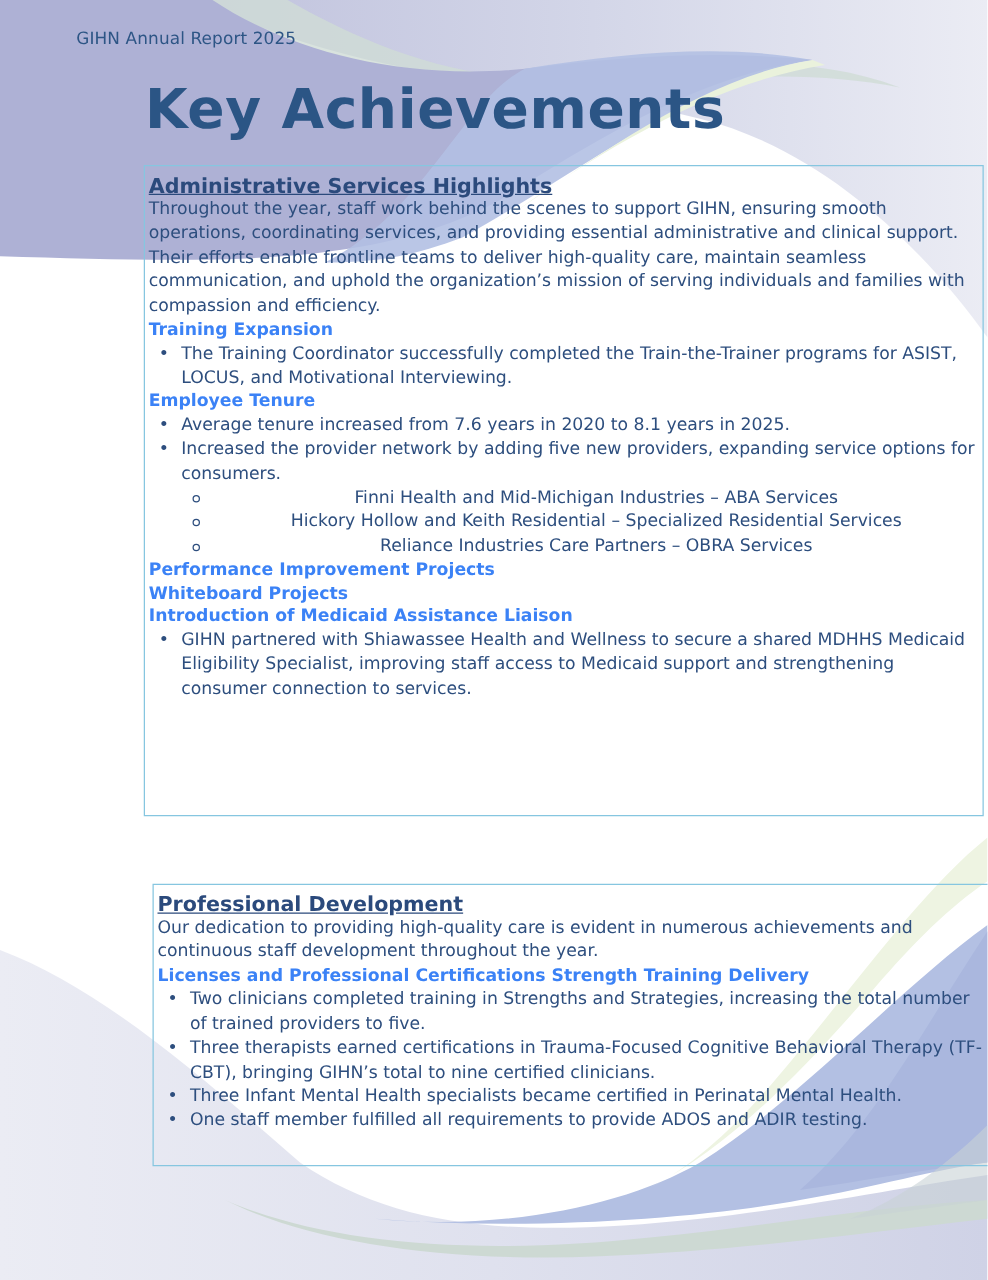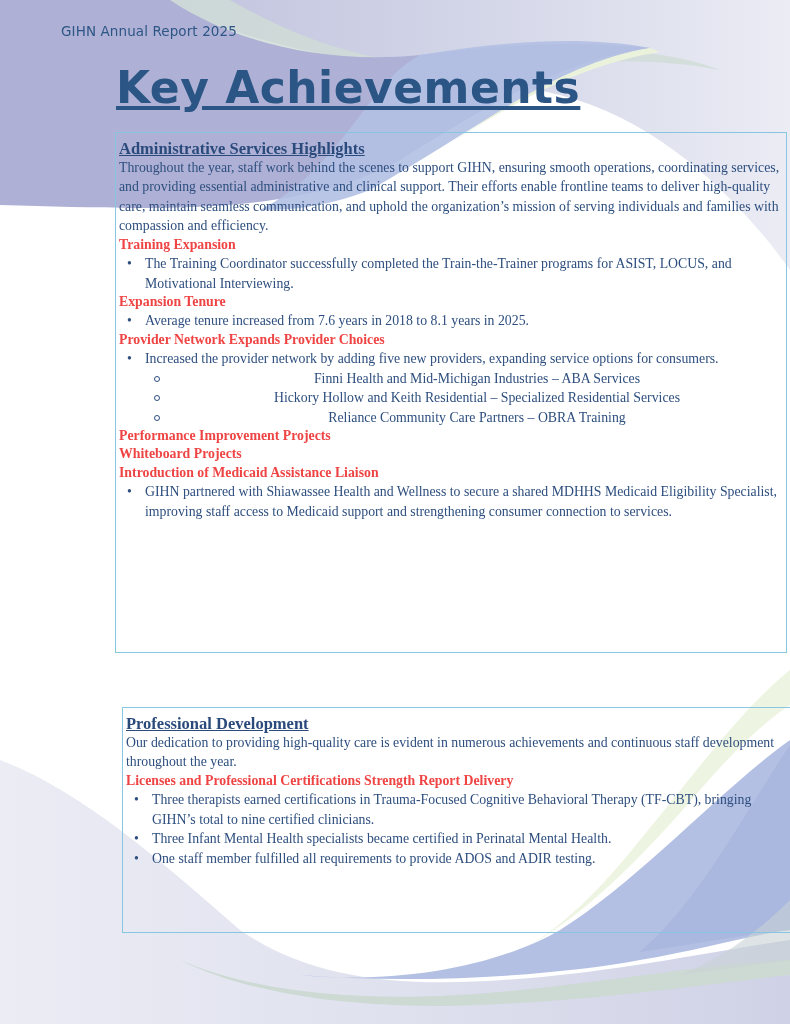--- a/index.html
+++ b/index.html
@@ -13,37 +13,36 @@
   .page { position: absolute; left: 0; top: 0; width: 790px; height: 914px; z-index: 1; margin-left: 36px; }
 
   .report-label {
     position: absolute; left: 25px; top: 23px;
     font-size: 13.5px; color: #2d5585; letter-spacing: 0.1px;
   }
   .page-title {
     position: absolute; left: 80px; top: 62px;
     font-size: 44px; font-weight: bold; color: #2b5585; letter-spacing: 0.5px;
     margin: 0;
-    text-decoration: underline;
   }
 
   .panel {
     position: absolute; border: 1px solid #86c6e0;
     box-sizing: border-box; padding: 6px 3px 8px 3px;
-    font-size: 13.8px; line-height: 19.4px; color: #2d4e7e; font-family: Liberation Serif, serif;
+    font-size: 13.8px; line-height: 19.4px; color: #2d4e7e;
   }
   .panel-admin { left: 79px; top: 132px; width: 672px; height: 521px; }
   .panel-prof { left: 86px; top: 707px; width: 672px; height: 226px; }
 
   .section-heading {
     font-size: 16.5px; font-weight: bold; text-decoration: underline;
     color: #2b4a7c; line-height: 19px; margin: 0;
   }
   .intro { margin: 0; }
-  .sub-heading { font-weight: bold; color: #ef4444; margin: 0; line-height: 18.5px; }
+  .sub-heading { font-weight: bold; color: #3b82f6; margin: 0; line-height: 18.5px; }
   ul.bullets { margin: 0; padding: 0 0 0 26px; list-style: none; }
   ul.bullets > li { position: relative; margin: 0; padding-left: 0; }
   ul.bullets > li::before {
     content: "\2022"; position: absolute; left: -18px; top: 0; color: #2d4e7e;
   }
   ul.sub { margin: 0; padding: 0 0 0 26px; list-style: none; }
   ul.sub > li { position: relative; text-align: center; }
   ul.sub > li::before {
     content: ""; position: absolute; left: -17px; top: 7px; width: 4px; height: 4px;
     border: 1.2px solid #2d4e7e; border-radius: 50%;
@@ -94,50 +93,50 @@
 
   <div class="panel panel-admin">
     <div class="section-heading">Administrative Services Highlights</div>
     <p class="intro">Throughout the year, staff work behind the scenes to support GIHN, ensuring smooth operations, coordinating services, and providing essential administrative and clinical support. Their efforts enable frontline teams to deliver high-quality care, maintain seamless communication, and uphold the organization’s mission of serving individuals and families with compassion and efficiency.</p>
 
     <div class="sub-heading">Training Expansion</div>
     <ul class="bullets">
       <li>The Training Coordinator successfully completed the Train-the-Trainer programs for ASIST, LOCUS, and Motivational Interviewing.</li>
     </ul>
 
-    <div class="sub-heading">Expansion Tenure</div>
+    <div class="sub-heading">Employee Tenure</div>
     <ul class="bullets">
-      <li>Average tenure increased from 7.6 years in 2018 to 8.1 years in 2025.</li>
+      <li>Average tenure increased from 7.6 years in 2020 to 8.1 years in 2025.</li>
     </ul>
 
-    <div class="sub-heading">Provider Network Expands Provider Choices</div>
     <ul class="bullets">
       <li>
         <span>Increased the provider network by adding five new providers, expanding service options for consumers.</span>
         <ul class="sub">
           <li>Finni Health and Mid-Michigan Industries – ABA Services</li>
           <li>Hickory Hollow and Keith Residential – Specialized Residential Services</li>
-          <li>Reliance Community Care Partners – OBRA Training</li>
+          <li>Reliance Industries Care Partners – OBRA Services</li>
         </ul>
       </li>
     </ul>
 
     <div class="sub-heading">Performance Improvement Projects</div>
 
     <div class="sub-heading">Whiteboard Projects</div>
 
     <div class="sub-heading">Introduction of Medicaid Assistance Liaison</div>
     <ul class="bullets">
       <li>GIHN partnered with Shiawassee Health and Wellness to secure a shared MDHHS Medicaid Eligibility Specialist, improving staff access to Medicaid support and strengthening consumer connection to services.</li>
     </ul>
   </div>
 
   <div class="panel panel-prof">
     <div class="section-heading">Professional Development</div>
     <p class="intro">Our dedication to providing high-quality care is evident in numerous achievements and continuous staff development throughout the year.</p>
-    <div class="sub-heading">Licenses and Professional Certifications Strength Report Delivery</div>
+    <div class="sub-heading">Licenses and Professional Certifications Strength Training Delivery</div>
     <ul class="bullets">
+      <li>Two clinicians completed training in Strengths and Strategies, increasing the total number of trained providers to five.</li>
       <li>Three therapists earned certifications in Trauma-Focused Cognitive Behavioral Therapy (TF-CBT), bringing GIHN’s total to nine certified clinicians.</li>
       <li>Three Infant Mental Health specialists became certified in Perinatal Mental Health.</li>
       <li>One staff member fulfilled all requirements to provide ADOS and ADIR testing.</li>
     </ul>
   </div>
 </div>
 
 </body></html>

